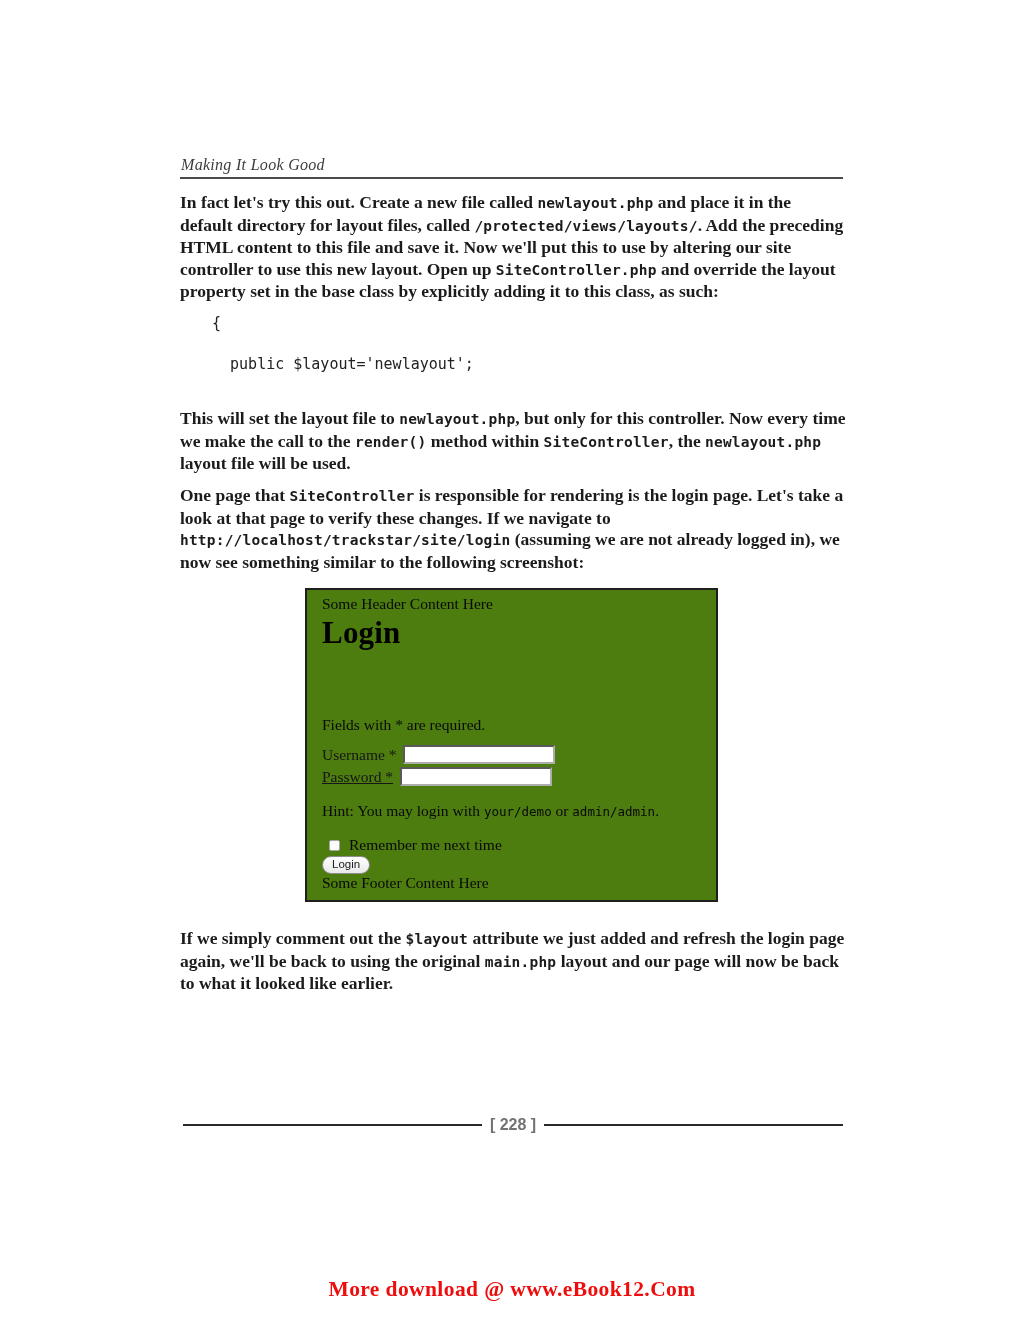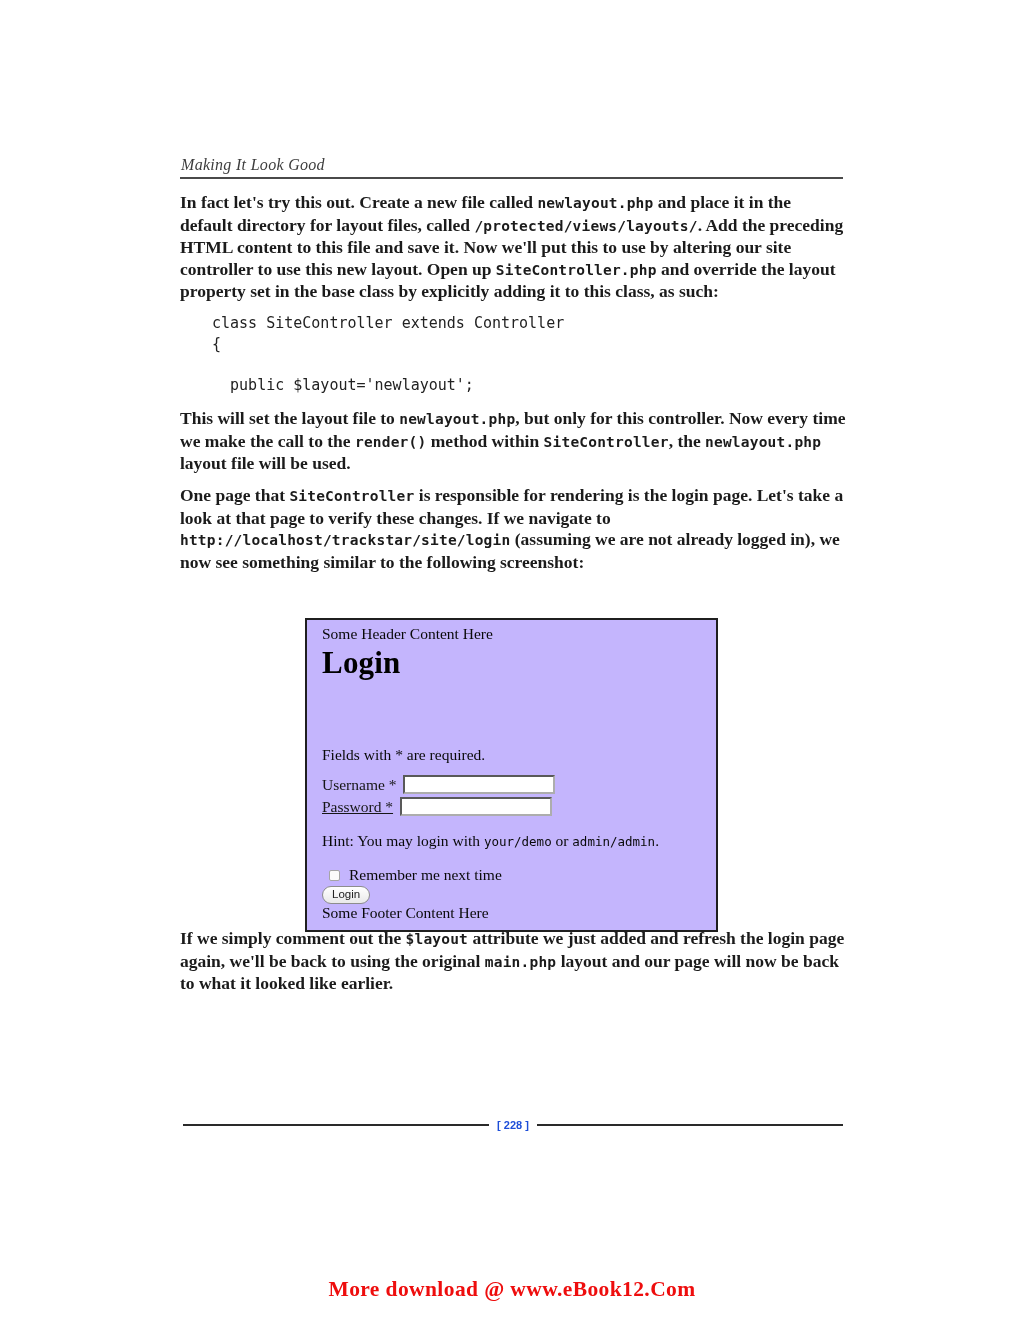--- a/index.html
+++ b/index.html
@@ -37,21 +37,21 @@
   .code-block{
     position:absolute;left:212px;top:313px;
     font-family:"DejaVu Sans Mono","Liberation Mono",monospace;
     font-size:15px;line-height:20.5px;color:#222;
   }
   .code-line{white-space:pre;min-height:20.5px;}
 
   
   .shot{
     position:absolute;left:305px;top:588px;width:409px;height:310px;
-    border:2px solid #1f1f1f;background:#c4b5fd;margin-top:30px;
+    border:2px solid #1f1f1f;background:#4d7c0f;
   }
   .shot .abs{position:absolute;}
   .shot-text{font-size:15.5px;color:#090909;}
   .shot-header{left:15px;top:5px;}
   .shot-title{
     left:15px;top:25px;font-size:31px;font-weight:bold;color:#000;
     letter-spacing:0.2px;
   }
   .shot-intro{left:15px;top:93px;}
   .shot-note{left:15px;top:126px;}
@@ -84,41 +84,40 @@
   .shot-footer{left:15px;top:284px;}
 
   
   .page-num-row{
     position:absolute;left:183px;top:1116px;width:660px;height:18px;
     display:flex;align-items:center;
   }
   .pn-line{flex:1;border-top:2px solid #2a2a2a;height:0;}
   .pn-text{
     font-family:"Liberation Sans",sans-serif;font-weight:bold;
-    font-size:11px;color:#1d4ed8;padding:0 8px;white-space:nowrap;
+    font-size:16px;color:#737373;padding:0 8px;white-space:nowrap;
   }
 
   
   .watermark{
     position:absolute;left:0;top:1277px;width:1024px;text-align:center;
     font-weight:bold;font-size:21.5px;letter-spacing:0.4px;
   }
 </style>
 </head>
 <body>
 
 <div class="page">
 
   <div class="running-head">Making It Look Good</div>
   <div class="head-rule"></div>
 
   <div class="para p1"><span>In fact let's try this out. Create a new file called </span><span class="code-inline">newlayout.php</span><span> and place it in the default directory for layout files, called </span><span class="code-inline">/protected/views/layouts/</span><span>. Add the preceding HTML content to this file and save it. Now we'll put this to use by altering our site controller to use this new layout. Open up </span><span class="code-inline">SiteController.php</span><span> and override the layout property set in the base class by explicitly adding it to this class, as such:</span></div>
 
   <div class="code-block">
-    <div class="code-line">class SiteController extends Controller</div>
     <div class="code-line">{</div>
     <div class="code-line"></div>
     <div class="code-line">  public $layout='newlayout';</div>
   </div>
 
   <div class="para p2"><span>This will set the layout file to </span><span class="code-inline">newlayout.php</span><span>, but only for this controller. Now every time we make the call to the </span><span class="code-inline">render()</span><span> method within </span><span class="code-inline">SiteController</span><span>, the </span><span class="code-inline">newlayout.php</span><span> layout file will be used.</span></div>
 
   <div class="para p3"><span>One page that </span><span class="code-inline">SiteController</span><span> is responsible for rendering is the login page. Let's take a look at that page to verify these changes. If we navigate to </span><span class="code-inline">http://localhost/trackstar/site/login</span><span> (assuming we are not already logged in), we now see something similar to the following screenshot:</span></div>
 
   <div class="shot">

